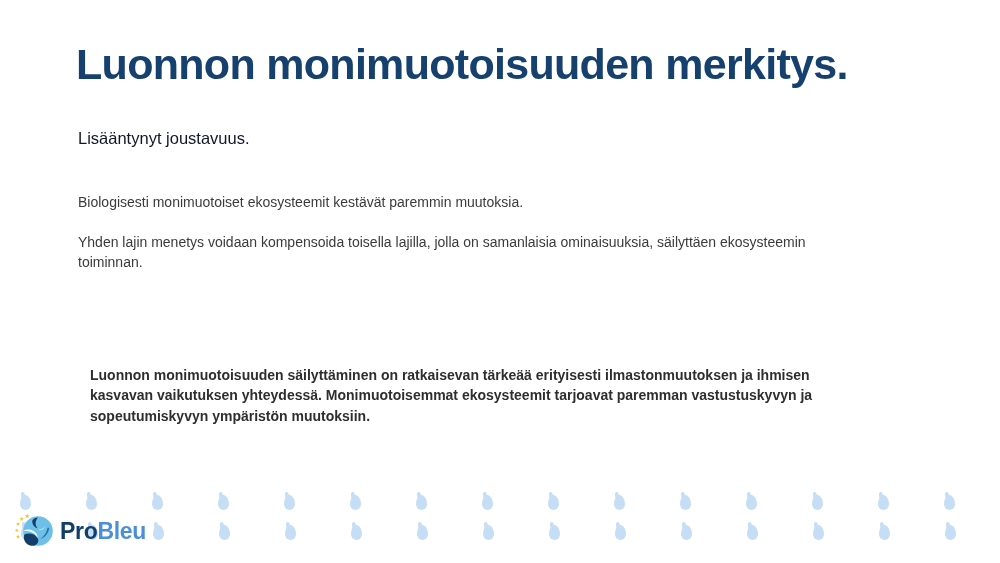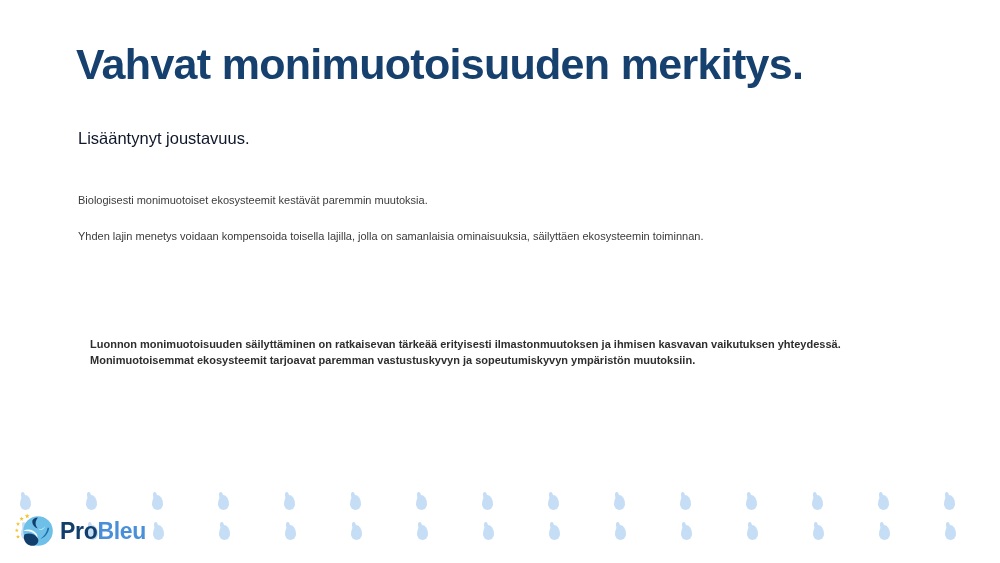--- a/index.html
+++ b/index.html
@@ -45,21 +45,21 @@
   }
 
   .section-heading {
     font-size: 16.5px;
     color: #0f172a;
     font-weight: 400;
     line-height: 1.3;
   }
 
   .body-text {
-    font-size: 11px;
+    font-size: 14px;
     color: #3B3B3B;
     font-weight: 400;
     line-height: 1.42;
   }
 
   .body-text.bold {
     font-weight: 700;
     color: #2E2E2E;
     line-height: 1.45;
     margin-left: 12px;
@@ -129,21 +129,21 @@
     line-height: 1;
   }
   .logo-pro { color: #123E6B; }
   .logo-bleu { color: #4A90D9; }
 </style>
 </head>
 <body>
 
 <div class="slide">
 
-  <div class="slide-title">Vahvat monimuotoisuuden merkitys.</div>
+  <div class="slide-title">Luonnon monimuotoisuuden merkitys.</div>
 
   <div class="content">
 
     <div class="section-heading">Lisääntynyt joustavuus.</div>
 
     <div class="sp-1"></div>
 
     <div class="body-text">Biologisesti monimuotoiset ekosysteemit kestävät paremmin muutoksia.</div>
 
     <div class="sp-2"></div>

